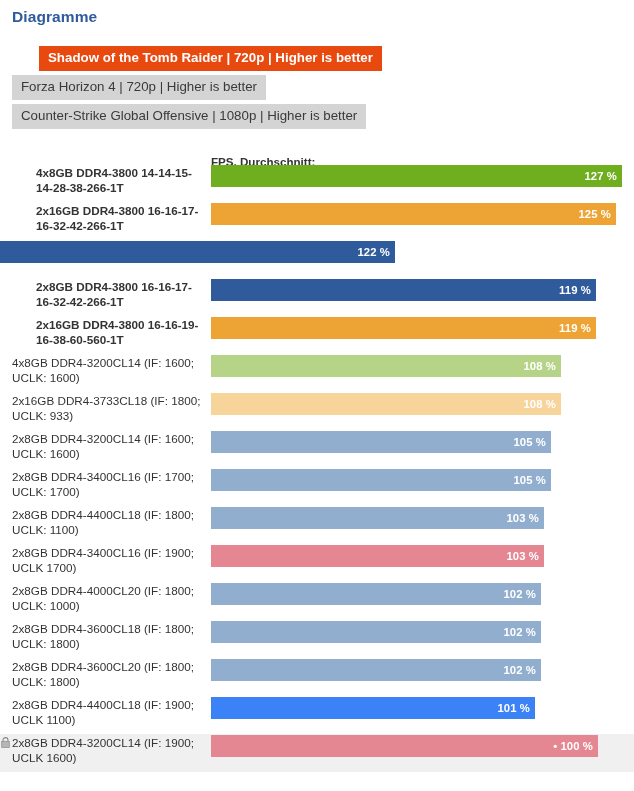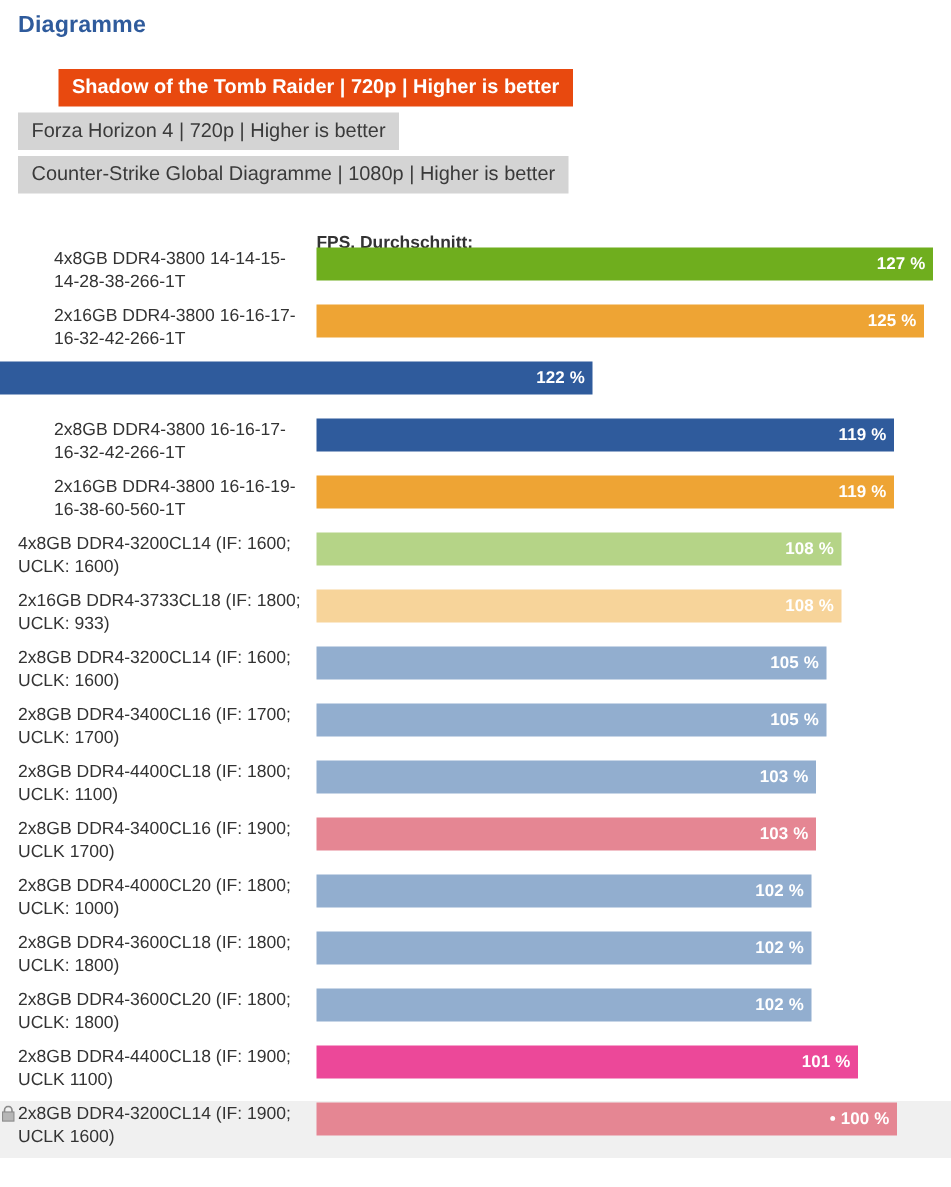--- a/index.html
+++ b/index.html
@@ -100,21 +100,21 @@
   .row-label {
     width: 211px;
     box-sizing: border-box;
     padding: 2px 6px 2px 12px;
     font-size: 11.7px;
     line-height: 14.5px;
     color: #333333;
     position: relative;
   }
   .row-label.bold {
-    font-weight: normal;
+    font-weight: bold;
     padding-left: 36px;
   }
   .lock-icon {
     position: absolute;
     left: 1px;
     top: 3px;
     width: 9px;
     height: 11px;
     display: block;
   }
@@ -146,21 +146,21 @@
 </head>
 <body>
 
 <div class="page">
 
   <div class="section-title">Diagramme</div>
 
   <div class="tab-list">
       <div class="tab active">Shadow of the Tomb Raider | 720p | Higher is better</div>
       <div class="tab">Forza Horizon 4 | 720p | Higher is better</div>
-      <div class="tab">Counter-Strike Global Diagramme | 1080p | Higher is better</div>
+      <div class="tab">Counter-Strike Global Offensive | 1080p | Higher is better</div>
     </div>
 
   <div class="chart">
     <div class="chart-header">
       <div class="series-label">FPS, Durchschnitt:</div>
     </div>
     <div class="rows">
         <div class="row">
           <div class="row-label bold"><span>4x8GB DDR4-3800 14-14-15-14-28-38-266-1T</span></div>
           <div class="bar-area">
@@ -268,21 +268,21 @@
           <div class="row-label"><span>2x8GB DDR4-3600CL20 (IF: 1800; UCLK: 1800)</span></div>
           <div class="bar-area">
             <div class="bar" style="background: rgb(146, 174, 207); width: 330px;">
               <span class="bar-value">102 %</span>
             </div>
           </div>
         </div>
         <div class="row">
           <div class="row-label"><span>2x8GB DDR4-4400CL18 (IF: 1900; UCLK 1100)</span></div>
           <div class="bar-area">
-            <div class="bar" style="background: #ec4899; width: 361px;">
+            <div class="bar" style="background: #3b82f6; width: 324px;">
               <span class="bar-value">101 %</span>
             </div>
           </div>
         </div>
         <div class="row highlight">
           <div class="row-label"><span class="lock-icon"><svg viewBox="0 0 9 11" width="9" height="11">
                 <path d="M2 4.4V3.1a2.5 2.5 0 0 1 5 0v1.3" fill="none" stroke="#8a8a8a" stroke-width="1.1"></path>
                 <rect x="0.7" y="4.3" width="7.6" height="6.1" fill="#b6b6b6" stroke="#8a8a8a" stroke-width="0.7"></rect>
               </svg></span><span>2x8GB DDR4-3200CL14 (IF: 1900; UCLK 1600)</span></div>
           <div class="bar-area">

